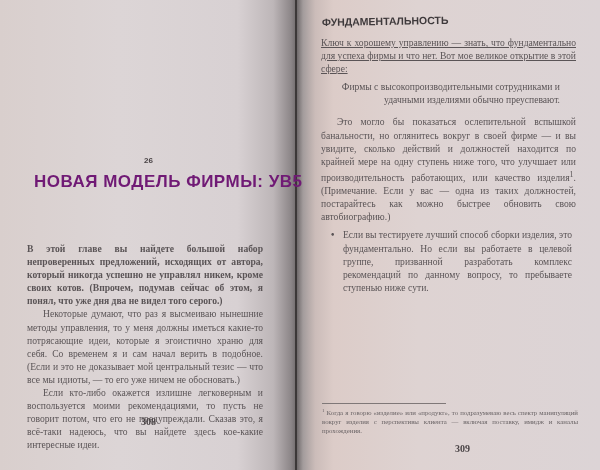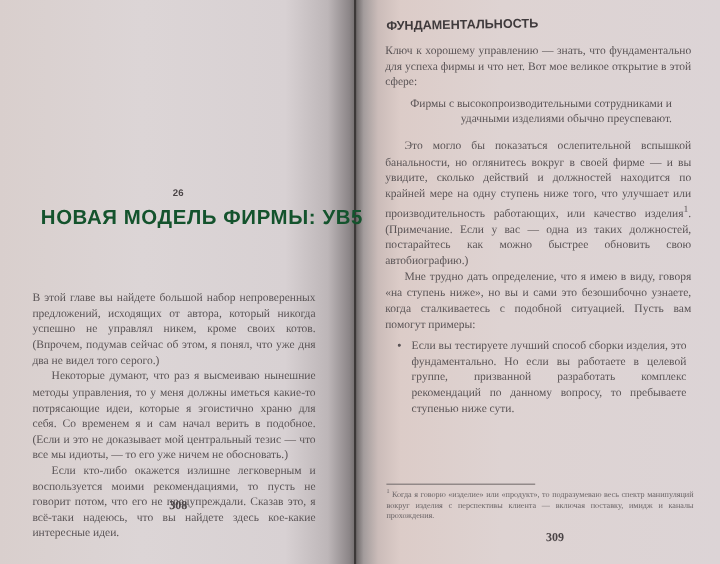--- a/index.html
+++ b/index.html
@@ -28,48 +28,48 @@
     
     .chapter-num {
       position: absolute; left: 0; width: 297px; top: 156px;
       text-align: center;
       font-family: "Liberation Sans", sans-serif; font-weight: bold;
       font-size: 8px; color: #4a4446;
     }
     .chapter-title {
       position: absolute; left: 34px; top: 172px; width: 250px;
       font-family: "Liberation Sans", sans-serif; font-weight: bold;
-      font-size: 17px; letter-spacing: 0.5px; color: #14532d;
+      font-size: 17px; letter-spacing: 0.5px; color: #701a75;
       white-space: nowrap;
     }
     .left-body {
       position: absolute; left: 27px; top: 242px; width: 236px;
       font-size: 9.6px; line-height: 13.1px; text-align: justify;
       color: #5a5456;
     }
     .left-body p { margin: 0; text-indent: 16px; }
-    .left-body p:first-child { text-indent: 0; }
+    .left-body p:first-child { text-indent: 0; font-weight: bold; }
     .page-num-left {
       position: absolute; left: 0; width: 297px; top: 416px;
       text-align: center; font-weight: bold; font-size: 10px; color: #4a4446;
     }
     
     .section-title {
       position: absolute; left: 322px; top: 16px;
       font-family: "Liberation Sans", sans-serif; font-weight: bold;
       font-size: 10.5px; color: #3f3a3c; transform: rotate(-1deg);
       transform-origin: left center; white-space: nowrap;
     }
     .right-body {
       position: absolute; left: 321px; top: 36px; width: 255px;
       font-size: 9.6px; line-height: 13.1px; text-align: justify;
       color: #5a5456;
     }
     .right-body p { margin: 0; text-indent: 16px; }
-    .right-body p.noindent { text-indent: 0; }
+    .right-body p.noindent { text-indent: 0; text-decoration: underline; }
     .quote {
       margin: 5px 0 9px 0 !important; text-indent: 0 !important;
       text-align: right; padding: 0 16px;
     }
     .exclaim { font-style: italic; text-indent: 0 !important; margin-top: 2px !important; }
     .bullets { margin: 5px 0 0 0; padding: 0; list-style: none; }
     .bullets li {
       position: relative; padding-left: 22px; padding-right: 4px; margin-bottom: 5px;
       text-align: justify;
     }
@@ -107,21 +107,20 @@
     <p>Если кто-либо окажется излишне легковерным и воспользуется моими рекомендациями, то пусть не говорит потом, что его не предупреждали. Сказав это, я всё-таки надеюсь, что вы найдете здесь кое-какие интересные идеи.</p>
   </div>
   <div class="page-num-left">308</div>
 
   <div class="section-title">ФУНДАМЕНТАЛЬНОСТЬ</div>
 
   <div class="right-body">
     <p class="noindent">Ключ к хорошему управлению — знать, что фундаментально для успеха фирмы и что нет. Вот мое великое открытие в этой сфере:</p>
     <p class="quote">Фирмы с высокопроизводительными сотрудниками и удачными изделиями обычно преуспевают.</p>
     <p><span>Это могло бы показаться ослепительной вспышкой банальности, но оглянитесь вокруг в своей фирме — и вы увидите, сколько действий и должностей находится по крайней мере на одну ступень ниже того, что улучшает или производительность работающих, или качество изделия</span><sup>1</sup><span>. (Примечание. Если у вас — одна из таких должностей, постарайтесь как можно быстрее обновить свою автобиографию.)</span></p>
-    <p>Мне трудно дать определение, что я имею в виду, говоря «на ступень ниже», но вы и сами это безошибочно узнаете, когда сталкиваетесь с подобной ситуацией. Пусть вам помогут примеры:</p>
     <ul class="bullets">
       <li>
         <span class="bullet">•</span>
       </li>
       <li>
         <span class="bullet">•</span>
         <span>Если вы тестируете лучший способ сборки изделия, это фундаментально. Но если вы работаете в целевой группе, призванной разработать комплекс рекомендаций по данному вопросу, то пребываете ступенью ниже сути.</span>
       </li>
     </ul>
   </div>

